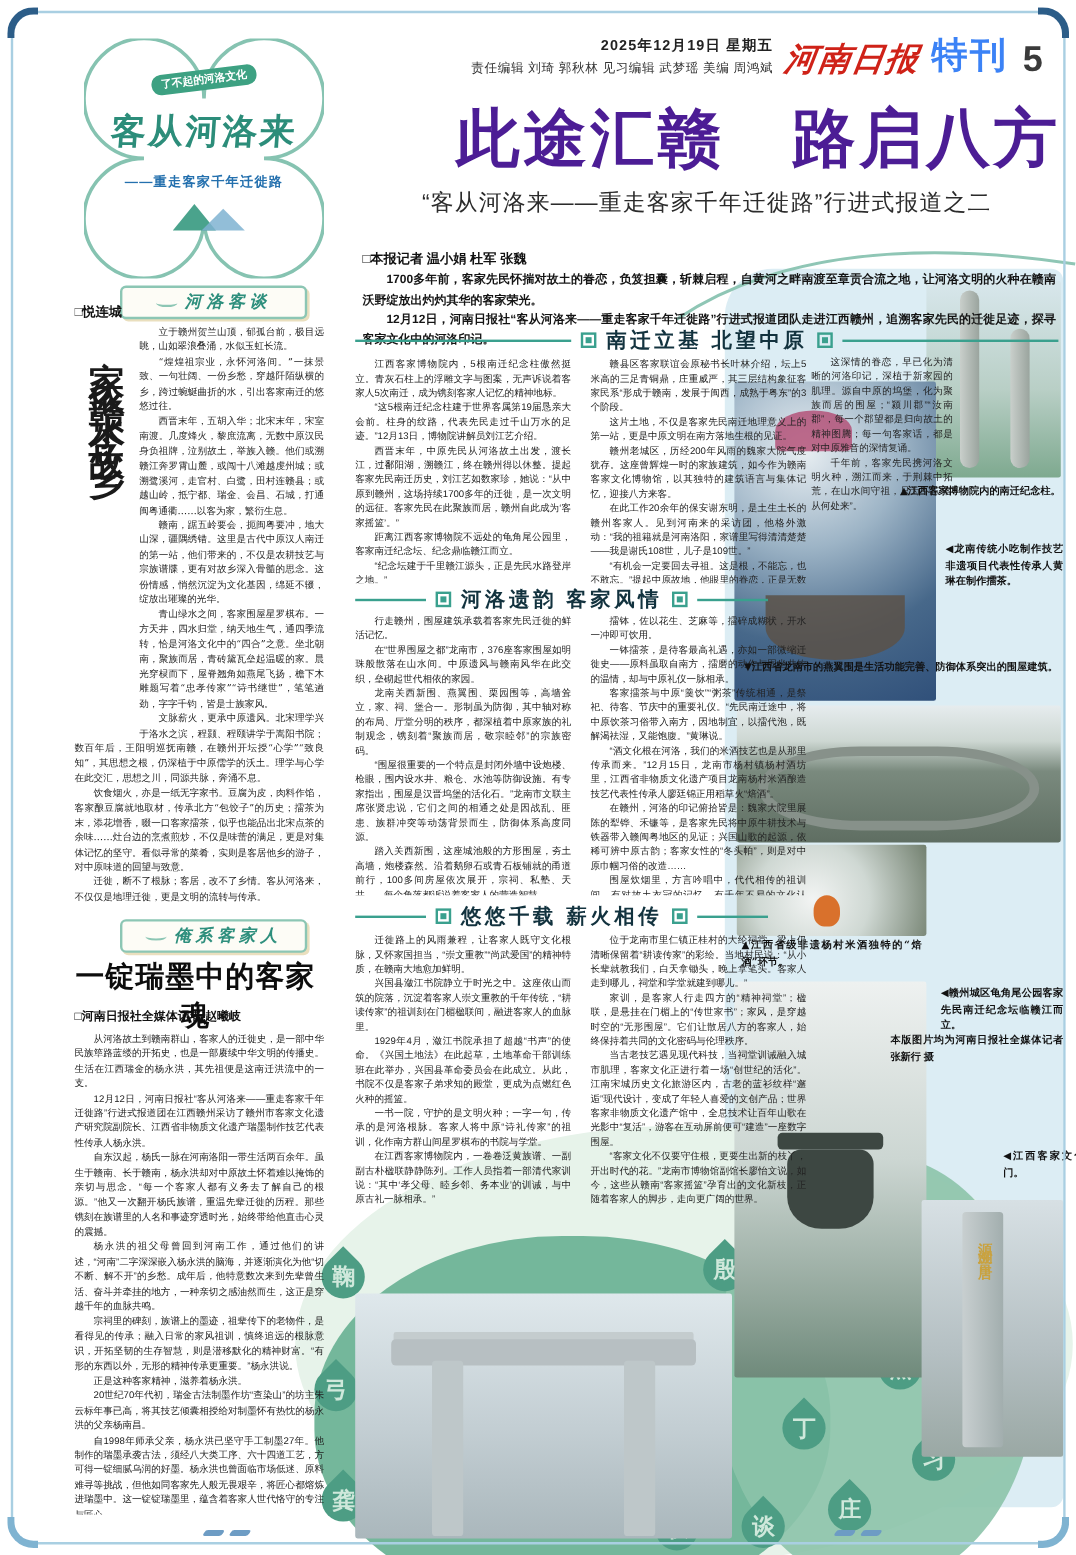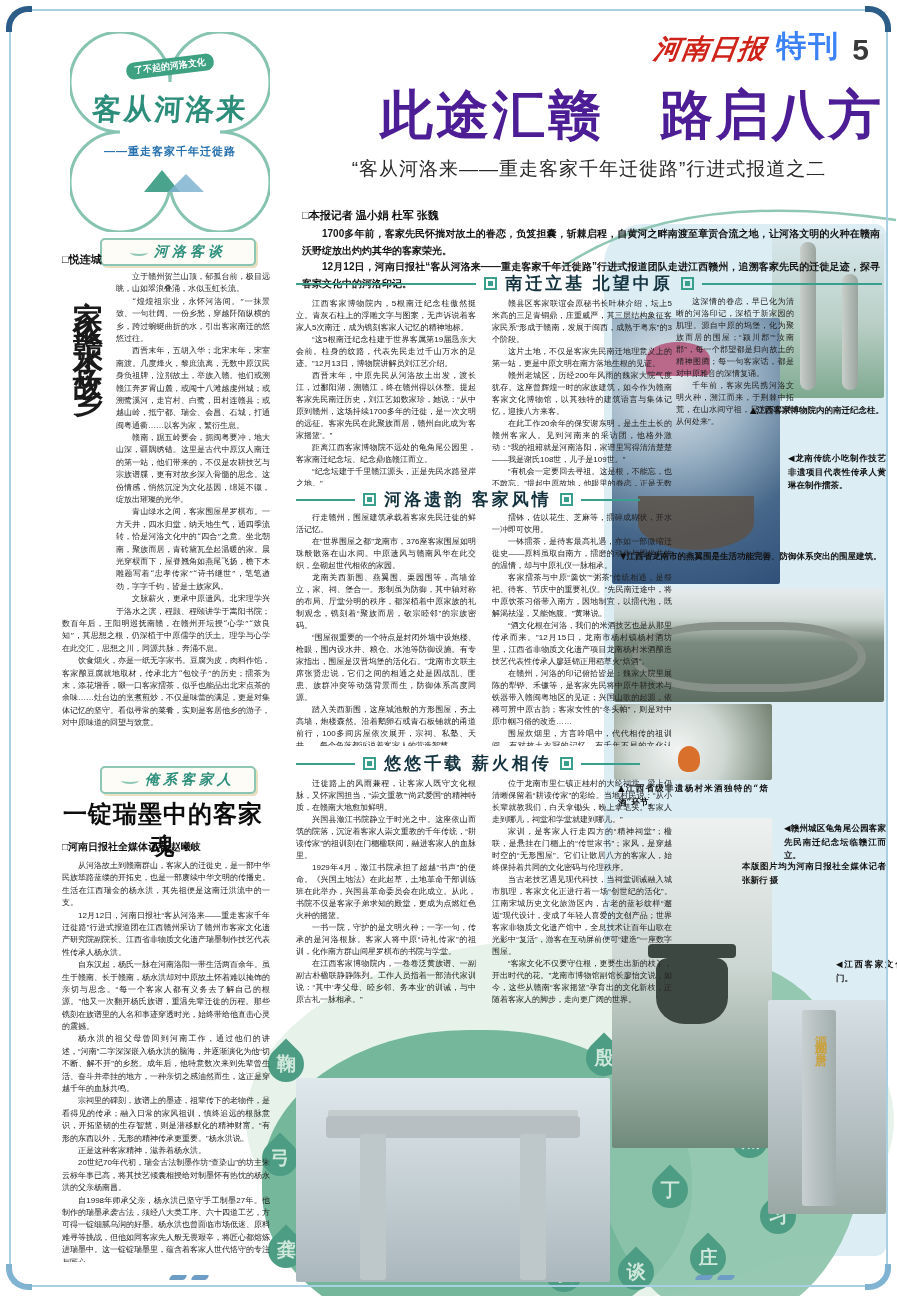--- a/index.html
+++ b/index.html
@@ -169,20 +169,24 @@
   <div class="corner tl"></div>
   <div class="corner tr"></div>
   <div class="corner bl"></div>
   <div class="corner br"></div>
   <div class="dash" style="left:170px;bottom:16px"></div>
   <div class="dash" style="left:192px;bottom:16px"></div>
   <div class="dash" style="left:696px;bottom:16px"></div>
   <div class="dash" style="left:718px;bottom:16px"></div>
 
   <div class="masthead">
+    <div class="mast-lines">
+      <div class="mast-date">2025年12月19日 星期五</div>
+      <div class="mast-editors">责任编辑 刘琦 郭秋林 见习编辑 武梦瑶 美编 周鸿斌</div>
+    </div>
     <div class="paper-name">河南日报</div>
     <div class="edition">特刊</div>
     <div class="page-num">5</div>
   </div>
 
   <div class="logo">
     <svg viewBox="0 0 200 200">
       <path d="M50,100 a50,50 0 1,1 50,-50 a50,50 0 1,1 50,50 a50,50 0 1,1 -50,50 a50,50 0 1,1 -50,-50 z" fill="#ffffff" stroke="#86c3b1" stroke-width="3"></path>
     </svg>
     <div class="logo-tag">了不起的河洛文化</div>
@@ -200,20 +204,21 @@
     <div class="essay-author">□悦连城</div>
     <div class="essay-vtitle">家依赣水念故乡</div>
     <div>
         <p class="para">立于赣州贺兰山顶，郁孤台前，极目远眺，山如翠浪叠涌，水似玉虹长流。</p>
         <p class="para">“煌煌祖宗业，永怀河洛间。”一抹景致、一句壮阔、一份乡愁，穿越阡陌纵横的乡，跨过蜿蜒曲折的水，引出客家南迁的悠悠过往。</p>
         <p class="para">西晋末年，五胡入华；北宋末年，宋室南渡。几度烽火，黎庶流离，无数中原汉民身负祖牌，泣别故土，举族入赣。他们或溯赣江奔罗霄山麓，或闯十八滩越虔州城；或溯鹭溪河，走官村、白鹭，田村连赣县；或越山岭，抵宁都、瑞金、会昌、石城，打通闽粤通衢……以客为家，繁衍生息。</p>
         <p class="para">赣南，踞五岭要会，扼闽粤要冲，地大山深，疆隅绣错。这里是古代中原汉人南迁的第一站，他们带来的，不仅是农耕技艺与宗族谱牒，更有对故乡深入骨髓的思念。这份情感，悄然沉淀为文化基因，绵延不辍，绽放出璀璨的光华。</p>
         <p class="para">青山绿水之间，客家围屋星罗棋布。一方天井，四水归堂，纳天地生气，通四季流转，恰是河洛文化中的“四合”之意。坐北朝南，聚族而居，青砖黛瓦垒起温暖的家。晨光穿棂而下，屋脊翘角如燕尾飞扬，檐下木雕题写着“忠孝传家”“诗书继世”，笔笔遒劲，字字千钧，皆是士族家风。</p>
         <p class="para">文脉薪火，更承中原遗风。北宋理学兴于洛水之滨，程颢、程颐讲学于嵩阳书院；数百年后，王阳明巡抚南赣，在赣州开坛授“心学”“致良知”，其思想之根，仍深植于中原儒学的沃土。理学与心学在此交汇，思想之川，同源共脉，奔涌不息。</p>
         <p class="para">饮食烟火，亦是一纸无字家书。豆腐为皮，肉料作馅，客家酿豆腐就地取材，传承北方“包饺子”的历史；擂茶为末，添花增香，啜一口客家擂茶，似乎也能品出北宋点茶的余味……灶台边的烹煮煎炒，不仅是味蕾的满足，更是对集体记忆的坚守。看似寻常的菜肴，实则是客居他乡的游子，对中原味道的回望与致意。</p>
+        <p class="para">迁徙，断不了根脉；客居，改不了乡情。客从河洛来，不仅仅是地理迁徙，更是文明的流转与传承。</p>
       </div>
   </div>
 
   <div class="badge" style="left:100px;top:766px">
     <span class="cloud"></span>
     <span class="label">俺系客家人</span>
   </div>
   <div class="feature-title">一锭瑞墨中的客家魂</div>
   <div class="feature-byline">□河南日报社全媒体记者 赵曦岐</div>
   <div class="feature-body">

